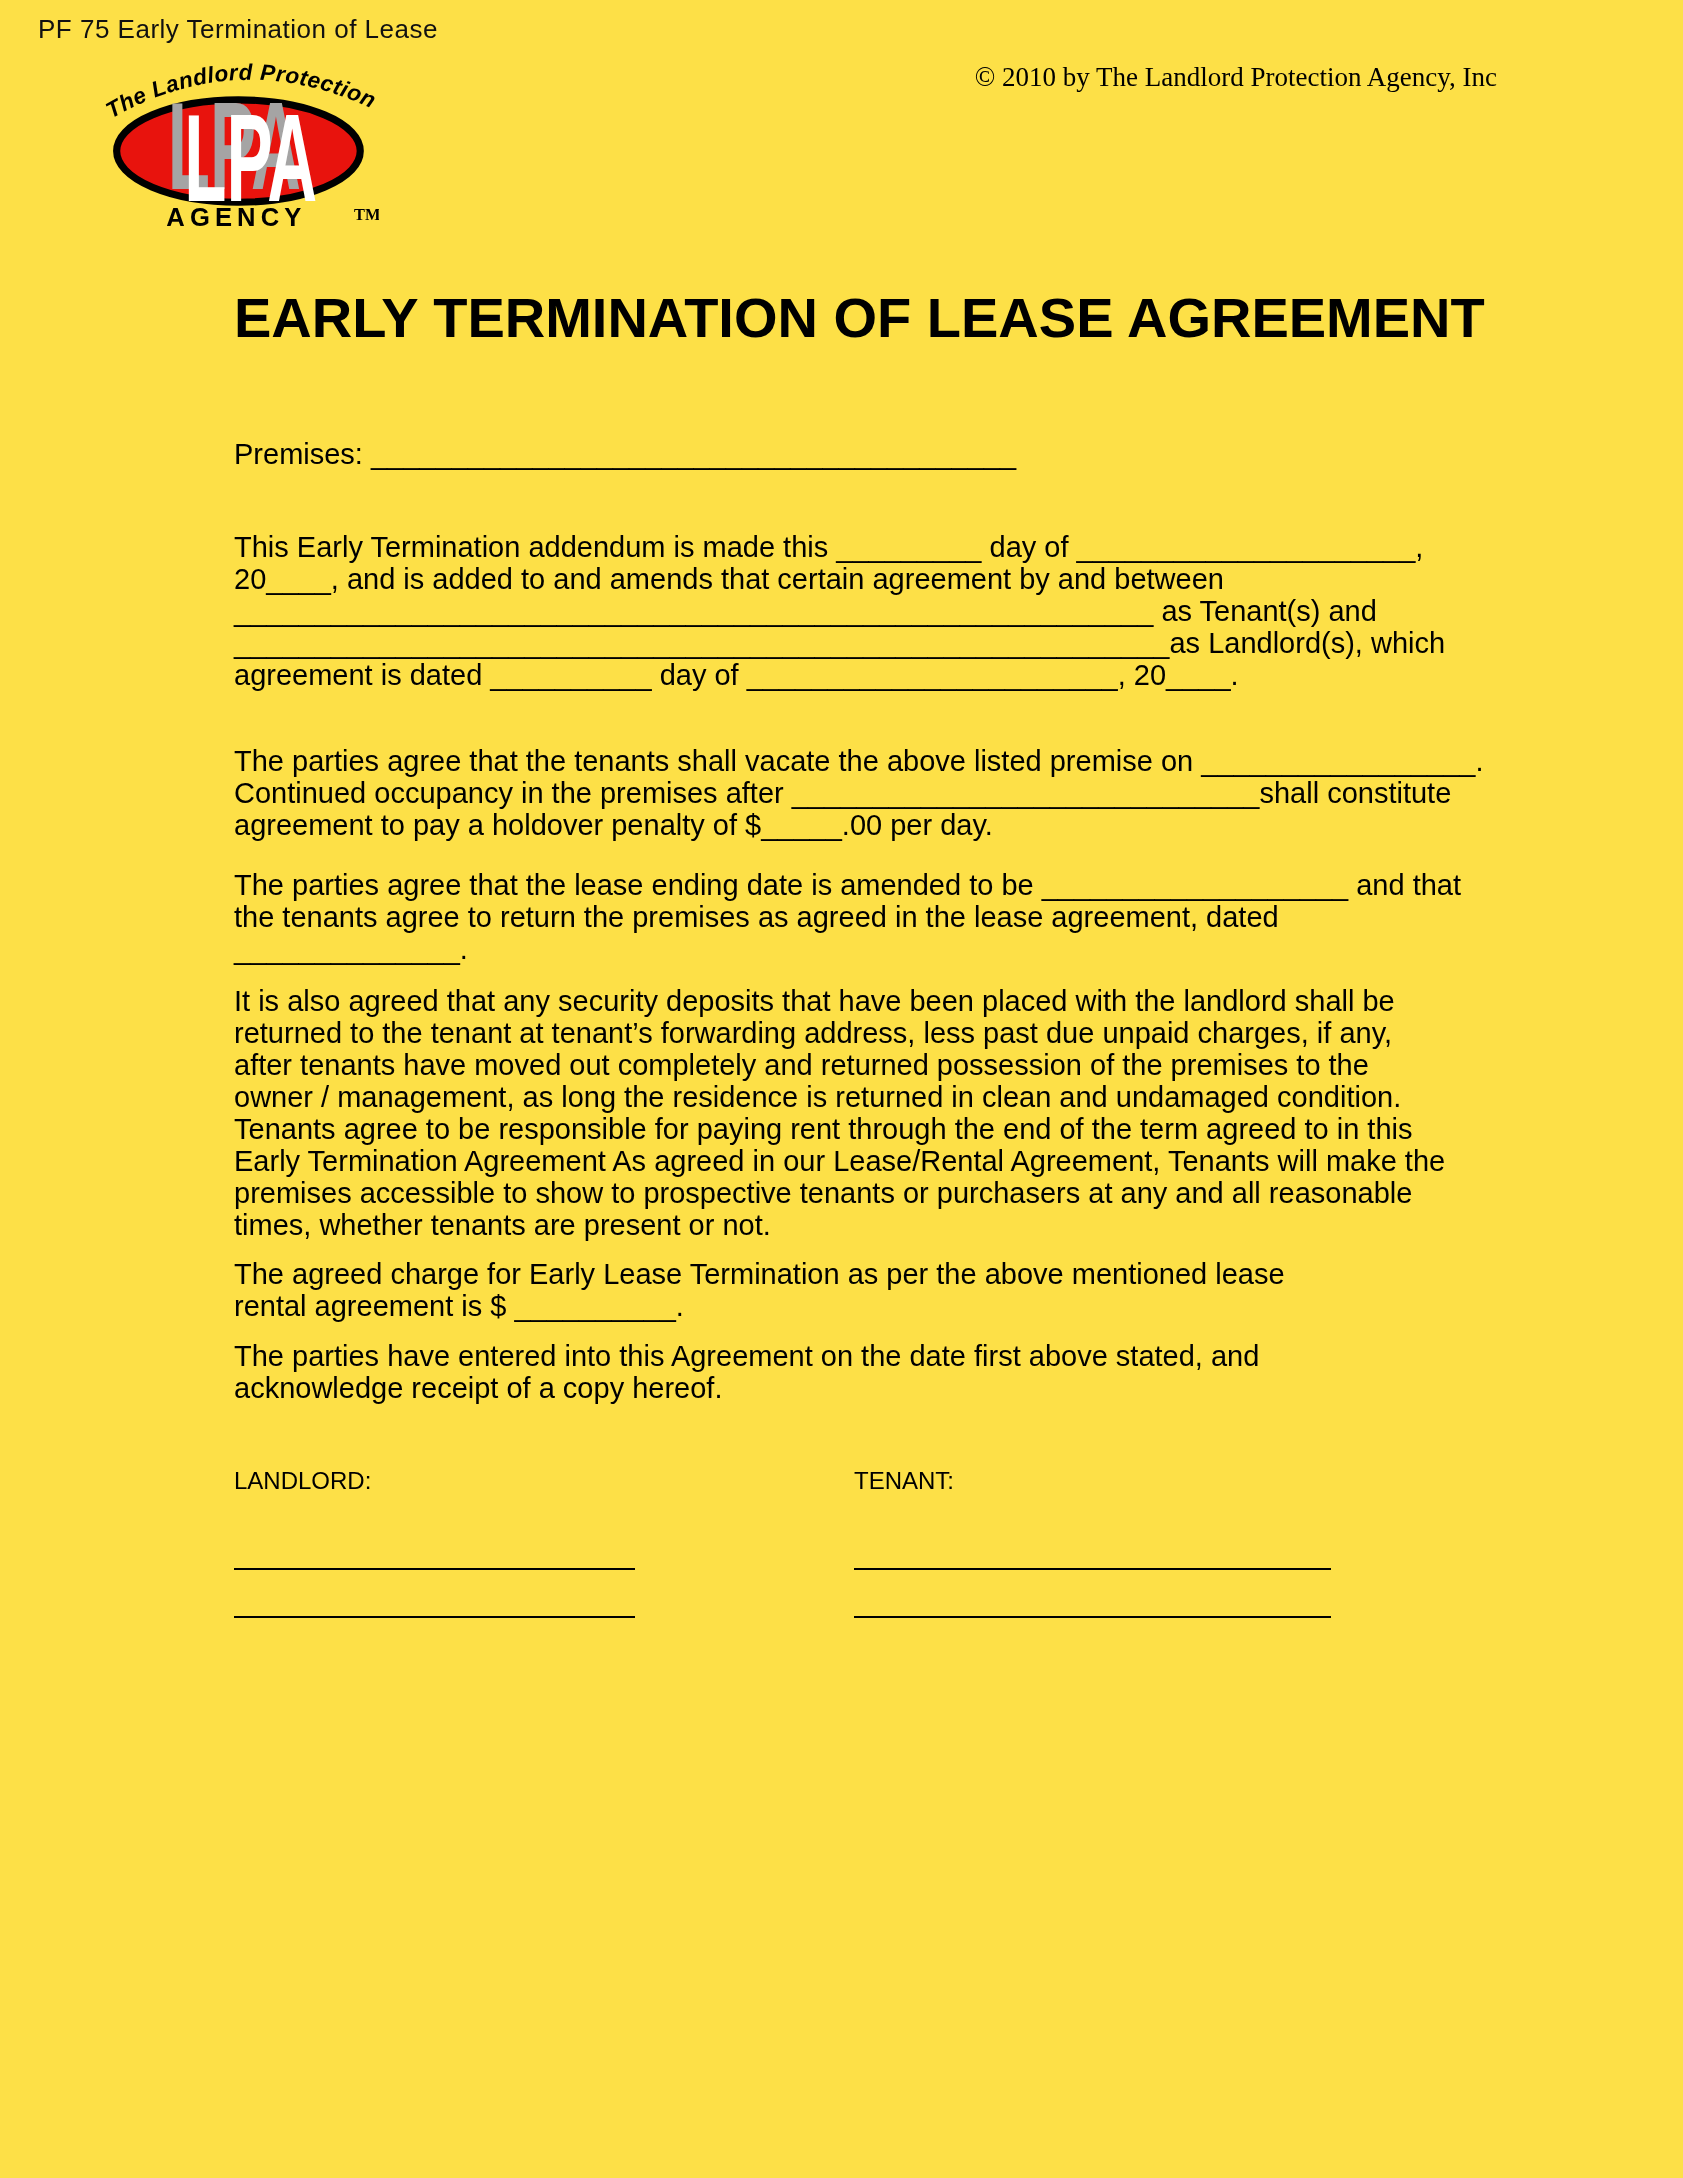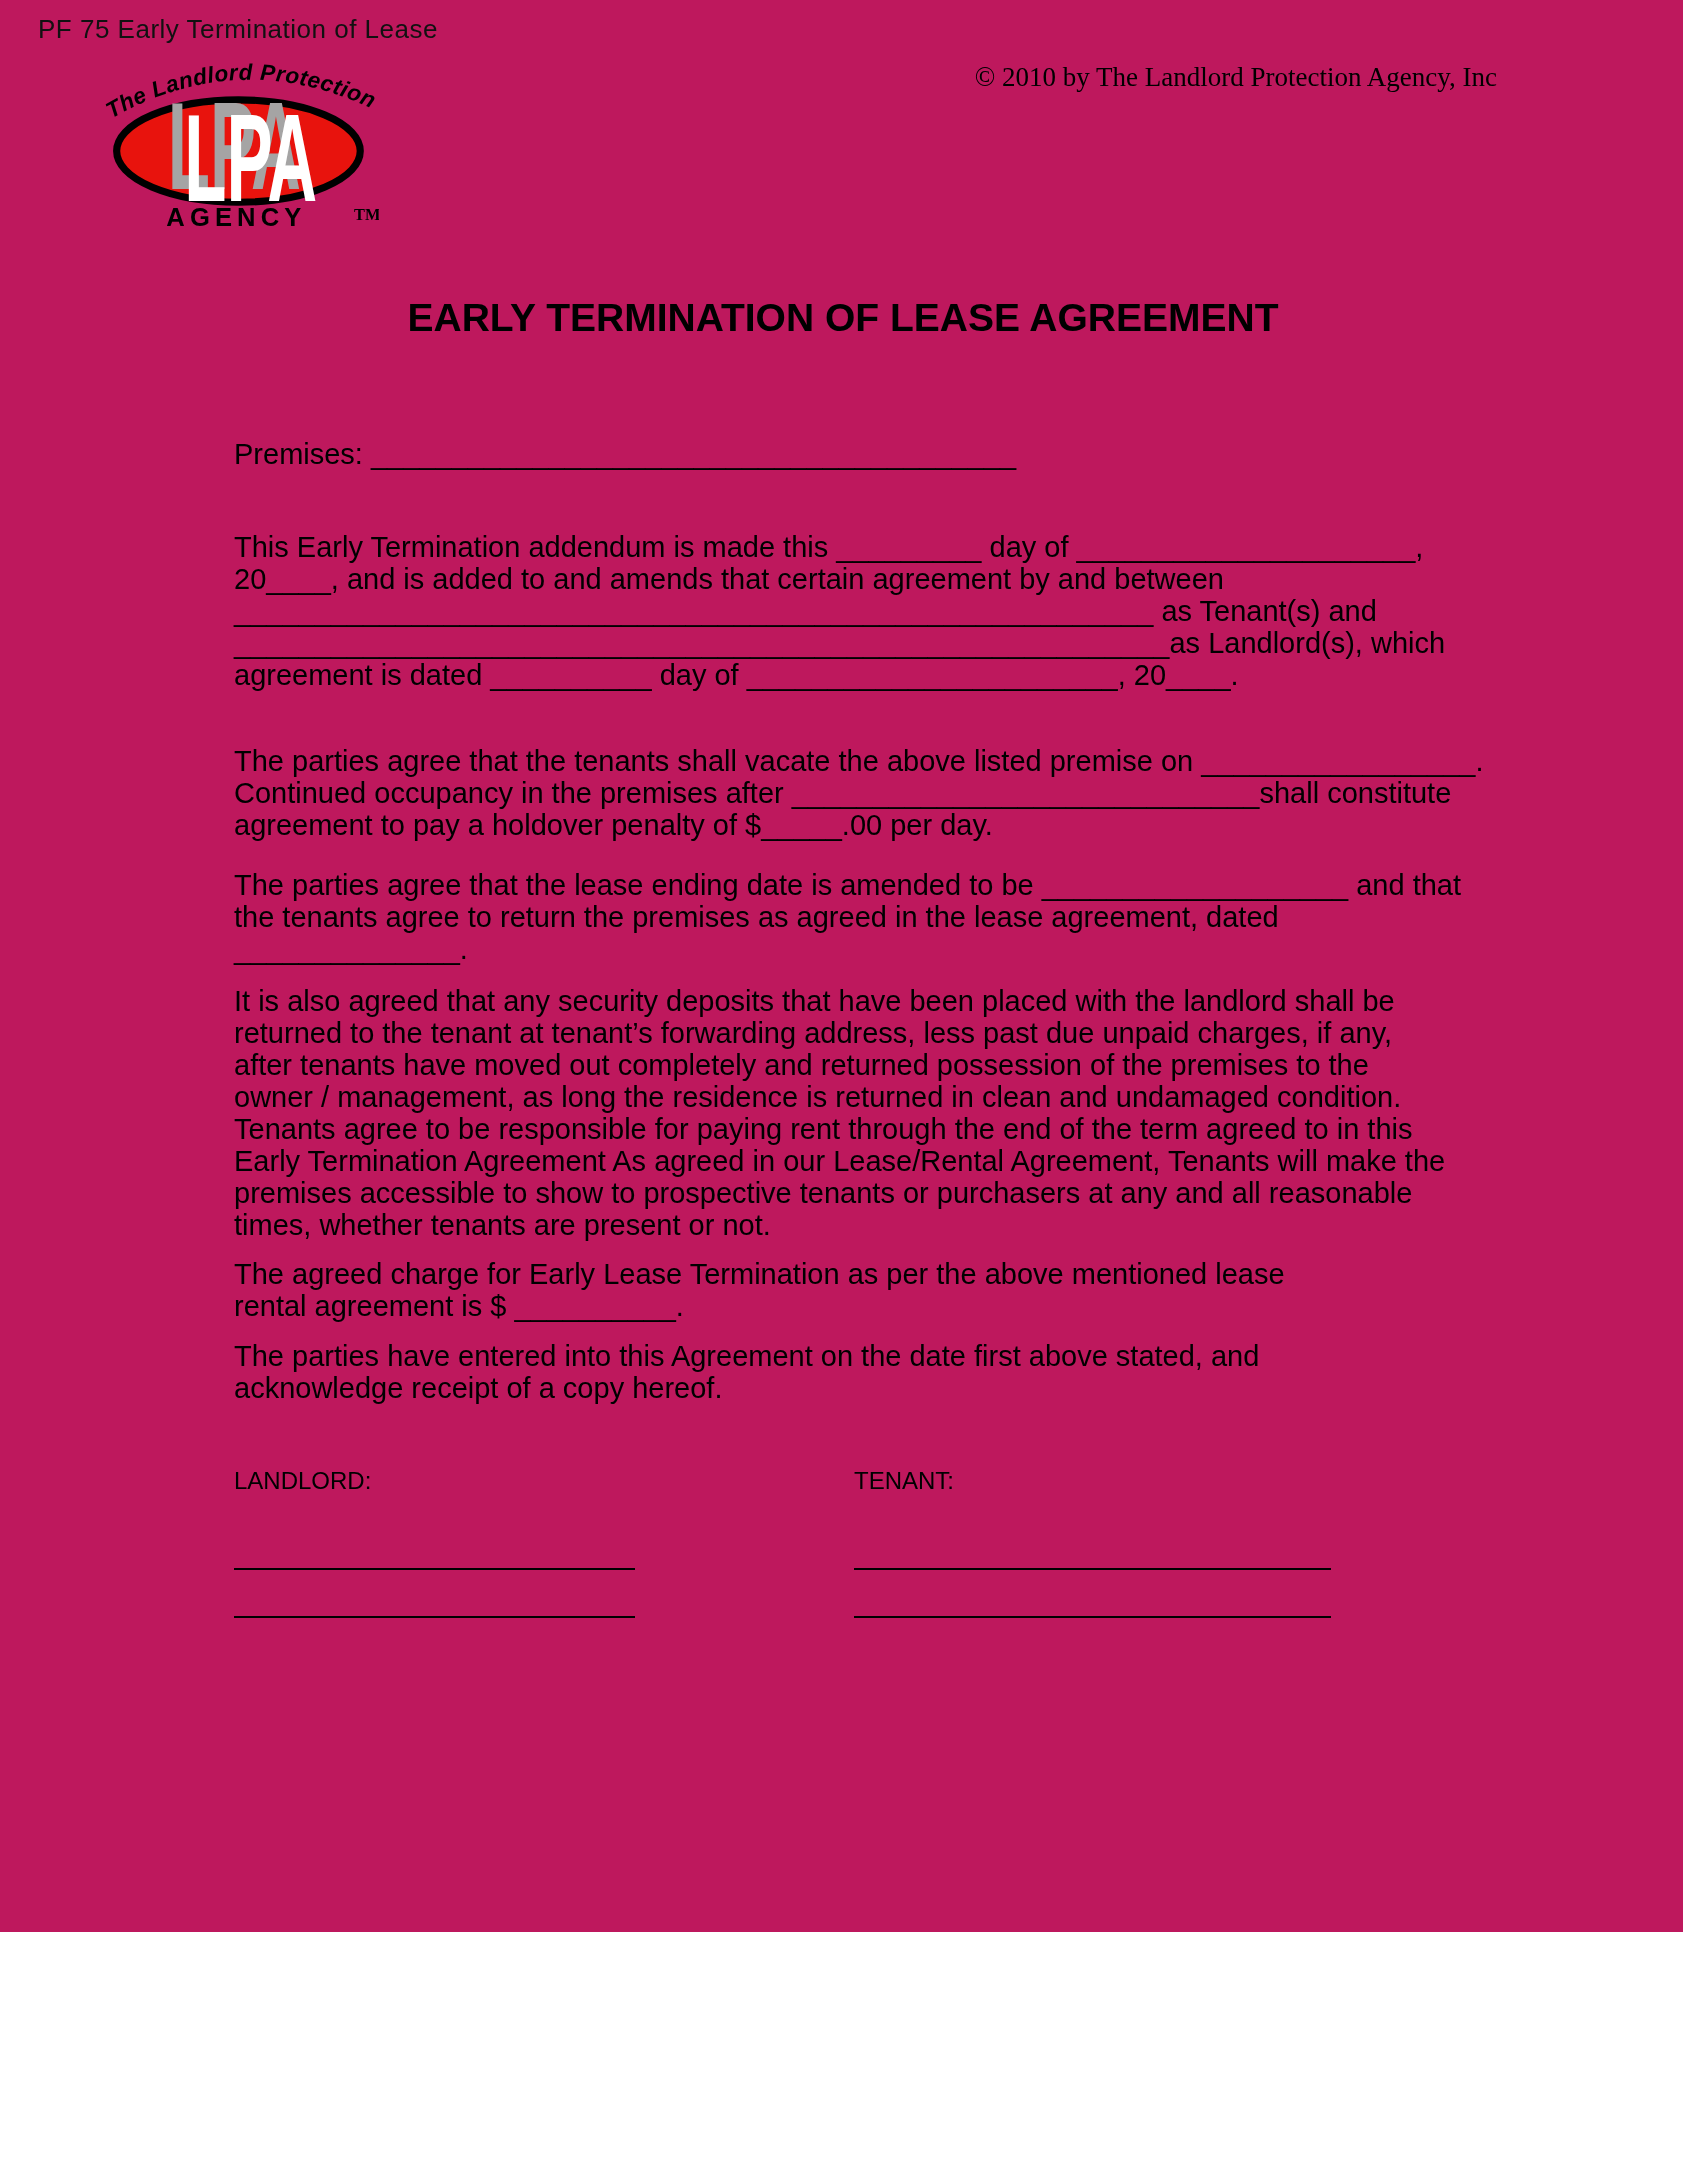--- a/index.html
+++ b/index.html
@@ -1,19 +1,19 @@
 <!DOCTYPE html>
 <html><head>
 <meta charset="utf-8">
 <style>
   html,body{margin:0;padding:0;background:#ffffff;}
   .page{
     position:relative;
-    width:1683px;height:1932px;
-    background:#be185d;
+    width:1683px;height:2178px;
+    background:#fde047;
     font-family:"Liberation Sans","DejaVu Sans",sans-serif;
     color:#000;
     overflow:hidden;
   }
   .form-code{
     position:absolute;left:38px;top:14px;
     font-size:26px;letter-spacing:0.5px;color:#111;
   }
   .copyright{
     position:absolute;right:186px;top:46px;
@@ -21,21 +21,21 @@
     font-size:27px;color:#000;margin-top:16px;
   }
   .logo{position:absolute;left:102px;top:61px;width:277px;height:174px;}
   .content{
     position:absolute;left:234px;top:0;width:1218px;
     font-size:29px;line-height:32px;
   }
   .title{
     margin-top:295px;
     text-align:center;
-    font-size:39px;line-height:46px;
+    font-size:56px;line-height:46px;
     font-weight:bold;
     letter-spacing:0px;
     white-space:nowrap;
   }
   .premises-row{margin-top:97px;white-space:nowrap;}
   .para{margin:0;}
   .para div{white-space:nowrap;}
   .mt-p1{margin-top:61px;}
   .mt-p2{margin-top:54px;}
   .mt-p3{margin-top:28px;}

